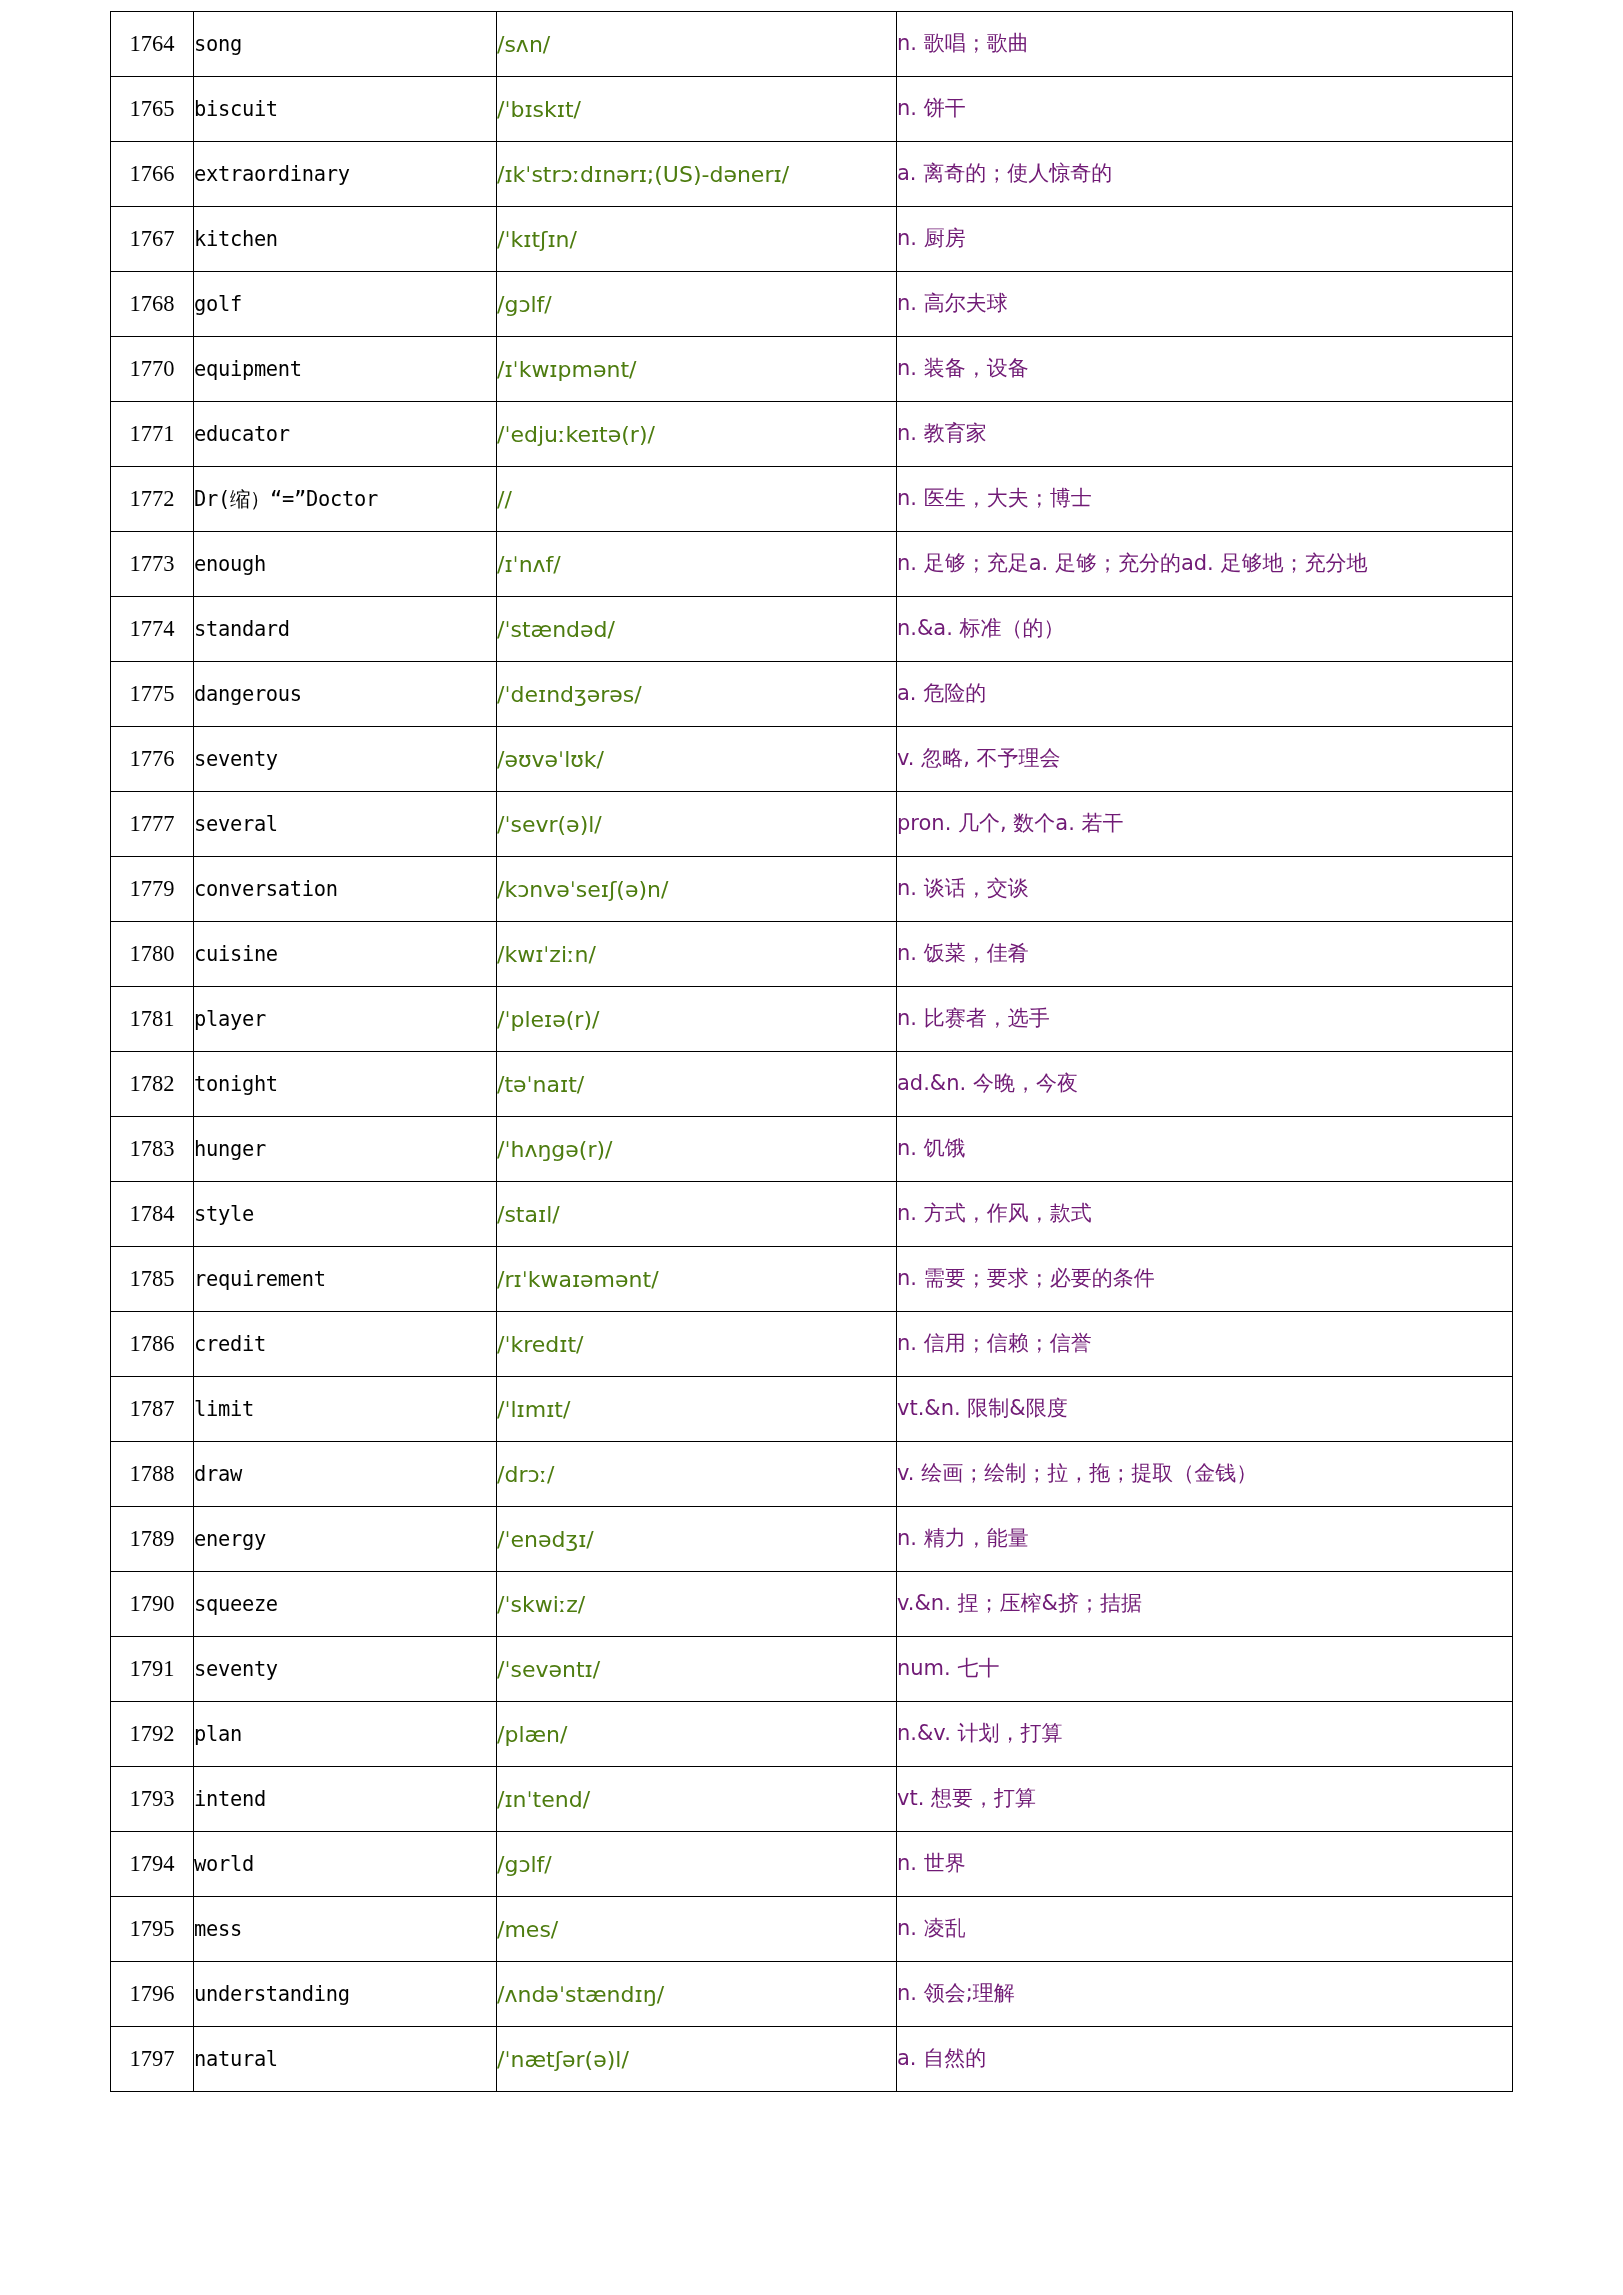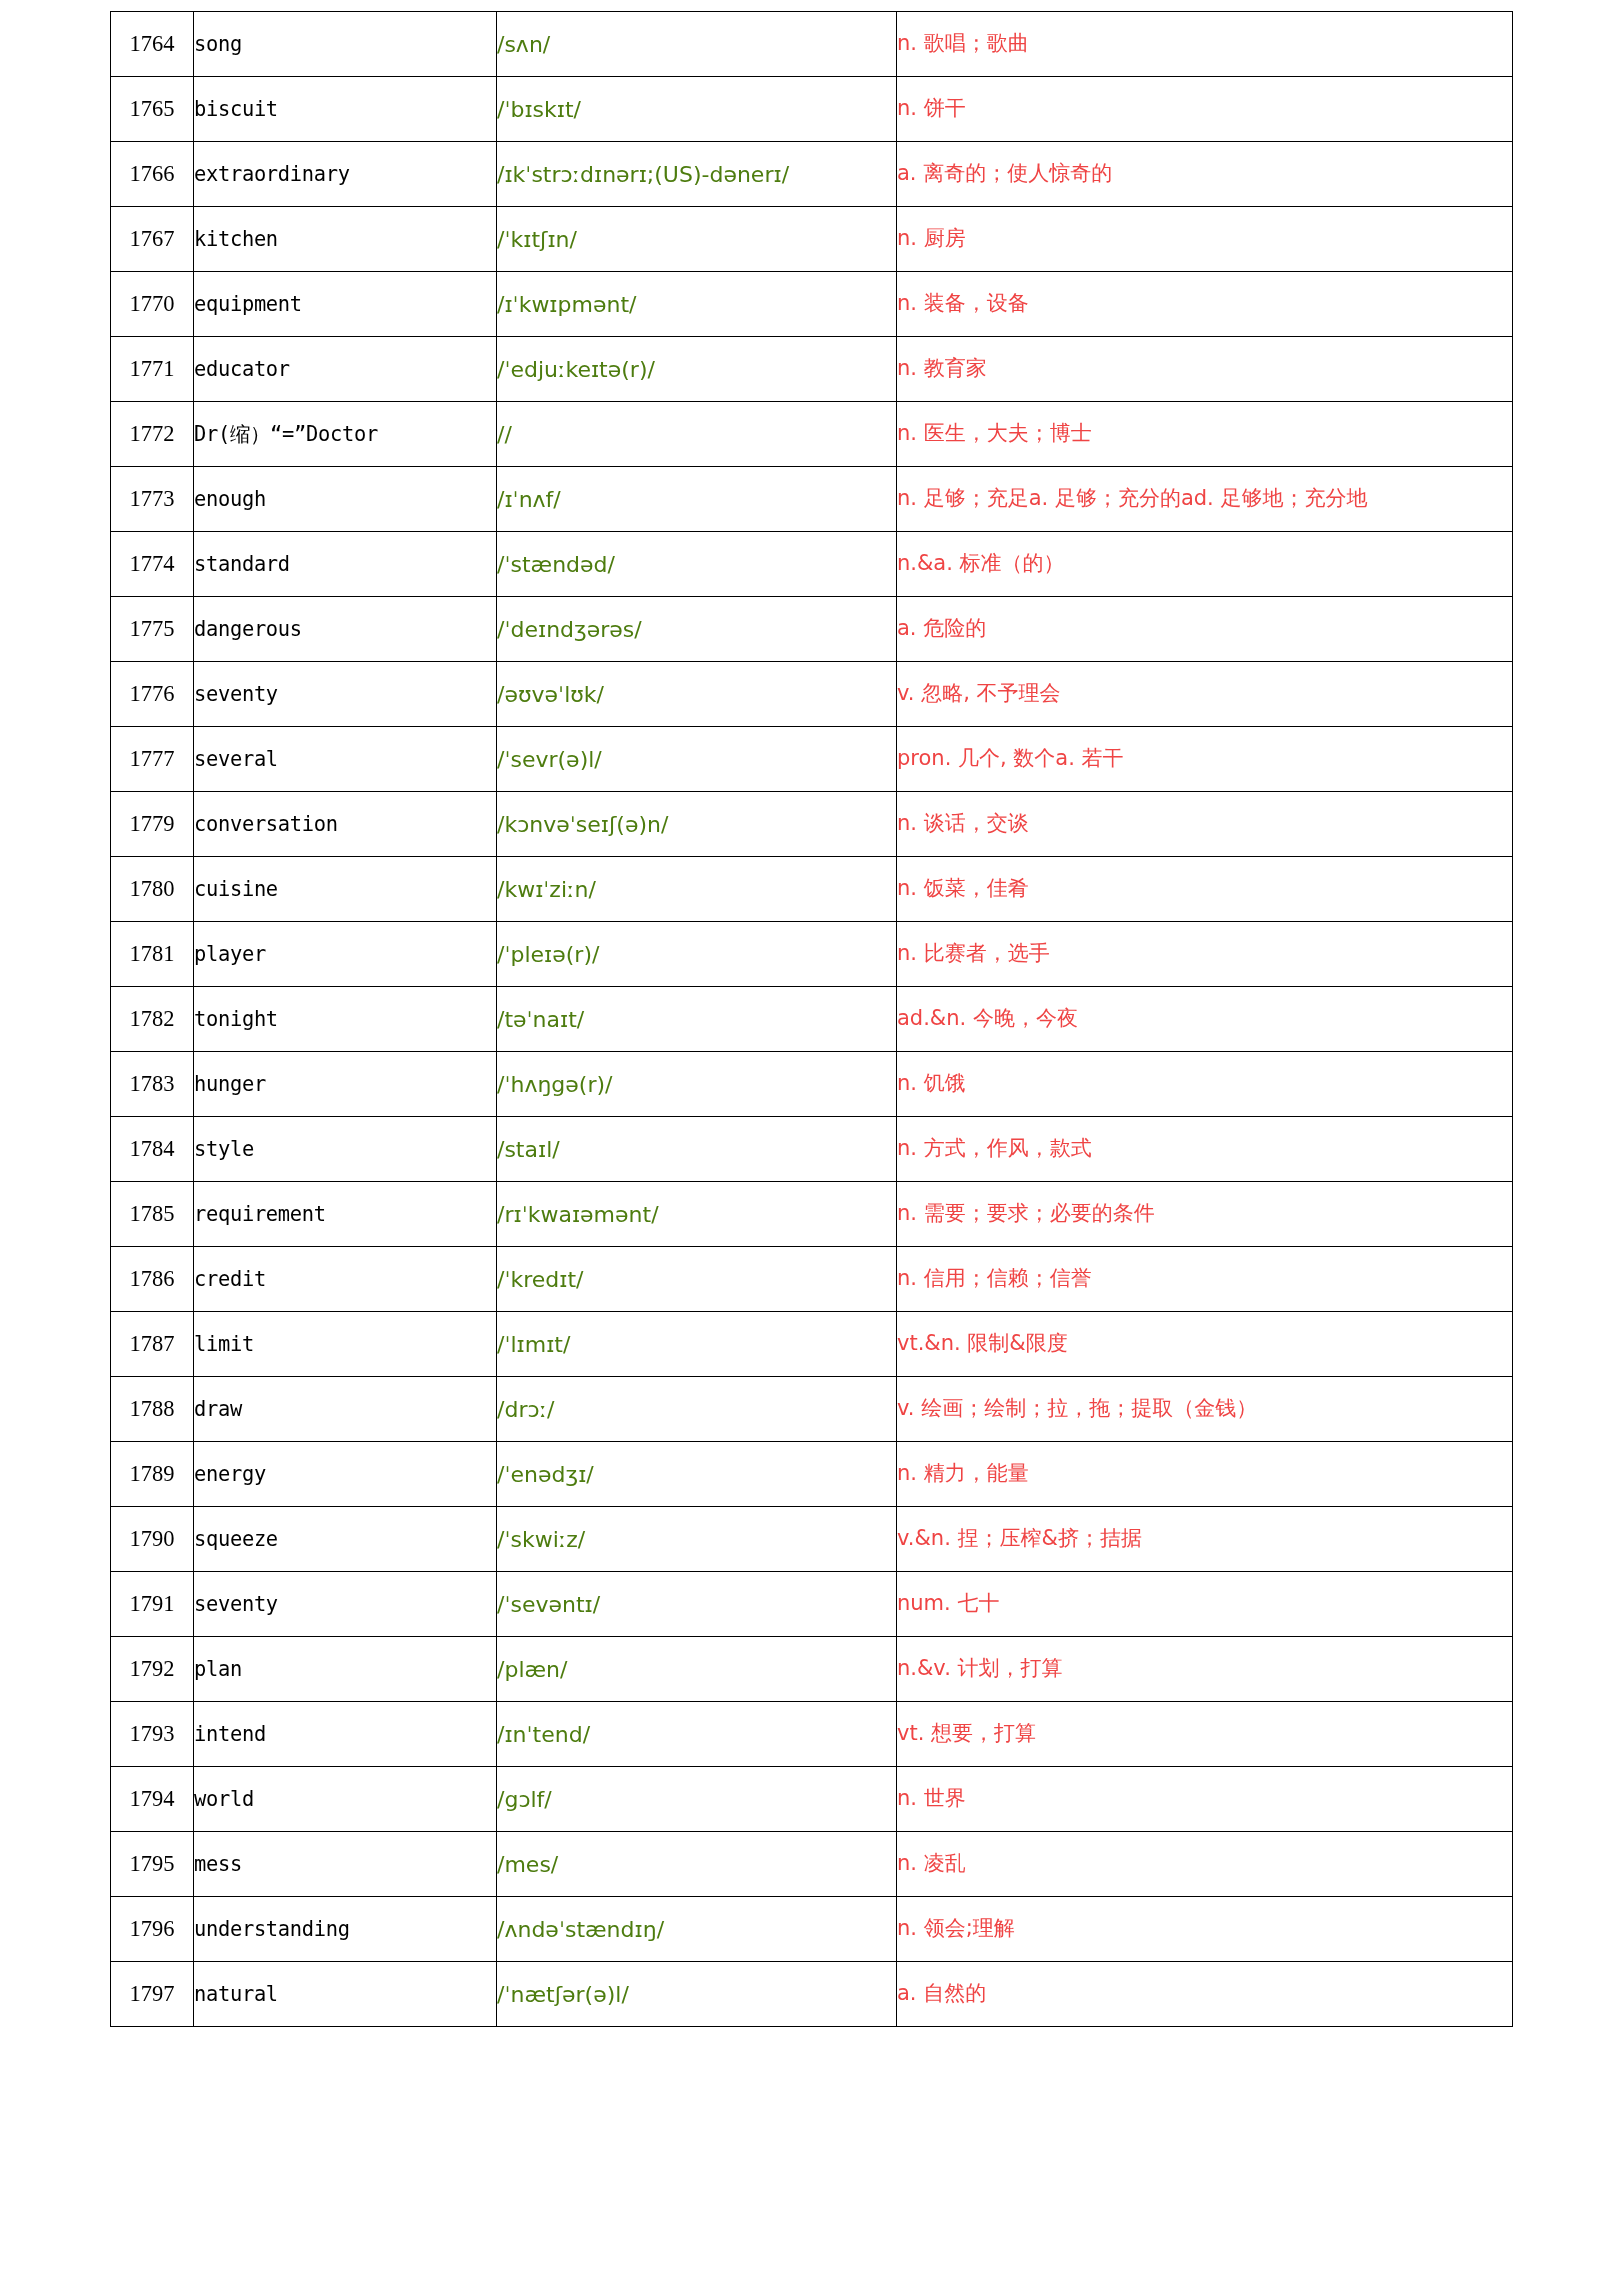--- a/index.html
+++ b/index.html
@@ -50,21 +50,21 @@
     font-family: "DejaVu Sans", sans-serif;
     font-size: 22px;
     color: #4d7c0f;
   }
   td.col-def {
     padding-left: 12.3px;
     padding-right: 9.2px;
     font-family: "DejaVu Sans", sans-serif;
     font-size: 21px;
     line-height: 1.32;
-    color: #ef4444;
+    color: #701a75;
   }
 </style>
 </head>
 <body>
 
 <div class="page">
   <table class="vocab">
     <tbody>
         <tr>
           <td class="col-num">1764</td>
@@ -84,20 +84,26 @@
           <td class="col-phon">/ɪkˈstrɔːdɪnərɪ;(US)-dənerɪ/</td>
           <td class="col-def">a. 离奇的；使人惊奇的</td>
         </tr>
         <tr>
           <td class="col-num">1767</td>
           <td class="col-word">kitchen</td>
           <td class="col-phon">/ˈkɪtʃɪn/</td>
           <td class="col-def">n. 厨房</td>
         </tr>
         <tr>
+          <td class="col-num">1768</td>
+          <td class="col-word">golf</td>
+          <td class="col-phon">/gɔlf/</td>
+          <td class="col-def">n. 高尔夫球</td>
+        </tr>
+        <tr>
           <td class="col-num">1770</td>
           <td class="col-word">equipment</td>
           <td class="col-phon">/ɪˈkwɪpmənt/</td>
           <td class="col-def">n. 装备，设备</td>
         </tr>
         <tr>
           <td class="col-num">1771</td>
           <td class="col-word">educator</td>
           <td class="col-phon">/ˈedjuːkeɪtə(r)/</td>
           <td class="col-def">n. 教育家</td>

